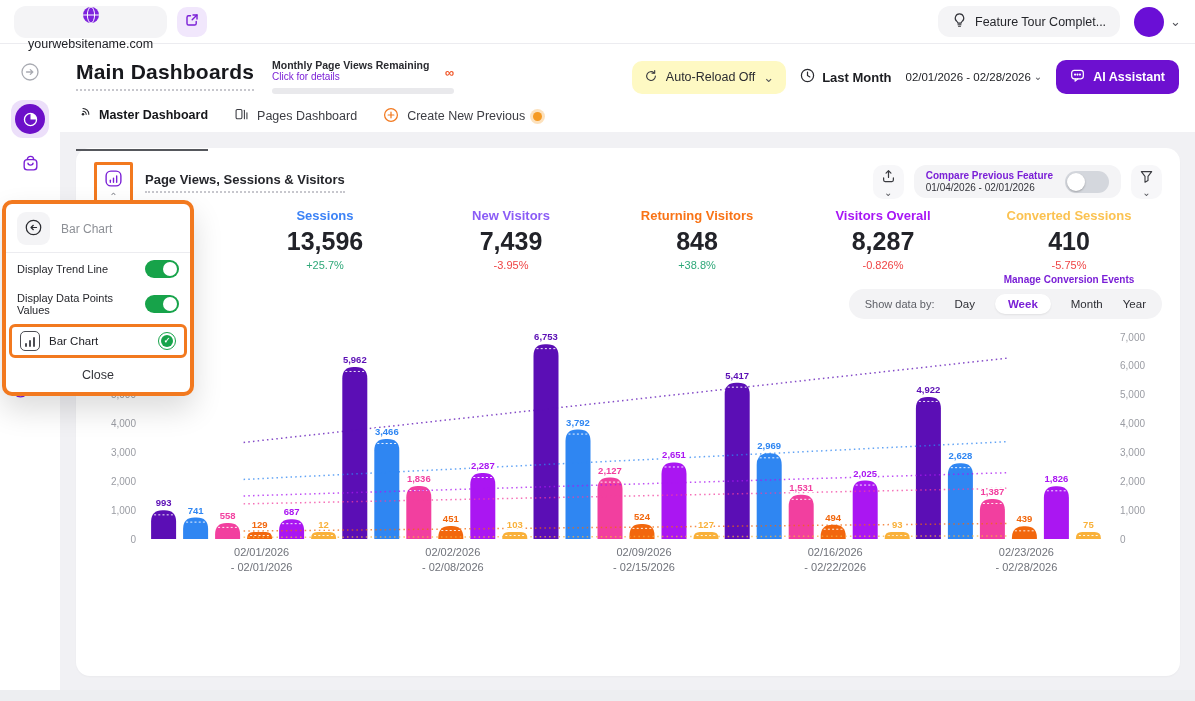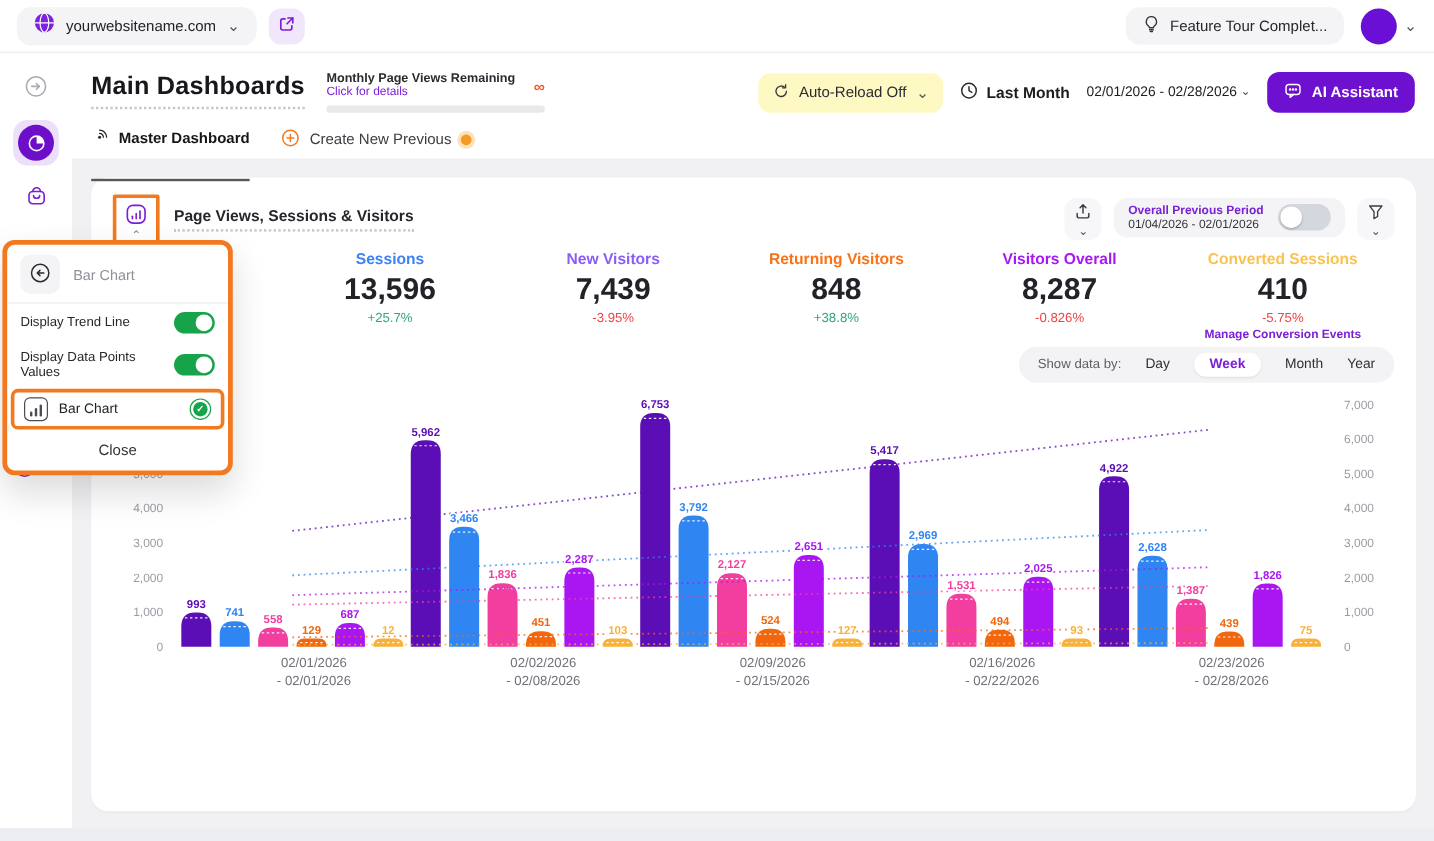--- a/index.html
+++ b/index.html
@@ -3,21 +3,21 @@
 <meta charset="utf-8">
 <style>
   * { margin:0; padding:0; box-sizing:border-box; }
   html,body { width:1195px; height:701px; overflow:hidden; }
   body { font-family:"Liberation Sans", sans-serif; background:#edeef1; position:relative; color:#222; }
 
   
   .topbar { position:absolute; left:0; top:0; width:1195px; height:44px; background:#fff;
             border-bottom:1px solid #ececf0; display:flex; align-items:center; padding:0 14px; gap:10px; z-index:5; }
   .site-pill { display:flex; align-items:center; gap:9px; background:#f4f4f6; border-radius:12px;
-               height:32px; padding:0 14px; cursor:pointer; }
+               height:32px; padding:0 14px; cursor:pointer;flex-direction:column; }
   .site-pill .name { font-size:12.5px; color:#212227; }
   .chev { font-size:13px; color:#55565c; line-height:1; }
   .ext-btn { width:30px; height:30px; border-radius:10px; background:#f1e7fc; border:none;
              display:flex; align-items:center; justify-content:center; cursor:pointer; }
   .top-right { margin-left:auto; display:flex; align-items:center; gap:14px; }
   .feature-pill { display:flex; align-items:center; gap:8px; background:#f4f4f6; border-radius:12px;
                   height:31px; padding:0 14px; font-size:12.5px; color:#26272c; cursor:pointer; }
   .avatar-wrap { display:flex; align-items:center; gap:6px; }
   .avatar { width:30px; height:30px; border-radius:50%; background:#6a0fd6; }
 
@@ -270,20 +270,30 @@
         <svg width="15" height="15" viewBox="0 0 18 18" class="icon-stroke" stroke="#26272c" stroke-width="1.3">
             <circle cx="8.4" cy="10" r="1.5" fill="#26272c" stroke="none"></circle>
             <path d="M8.4 6.2 a3.8 3.8 0 0 1 3.8 3.8"></path>
             <path d="M8.4 3 a7 7 0 0 1 7 7"></path>
           </svg>
       </span>
       <span>Master Dashboard</span>
     </div>
     <div class="tab">
       <span>
+        <svg width="15" height="15" viewBox="0 0 18 18" class="icon-stroke" stroke="#3c3d43" stroke-width="1.3">
+            <rect x="2.5" y="3" width="7" height="11" rx="1.5"></rect>
+            <line x1="12.5" y1="4" x2="12.5" y2="14"></line>
+            <line x1="15.5" y1="7" x2="15.5" y2="14"></line>
+          </svg>
+      </span>
+      <span>Pages Dashboard</span>
+    </div>
+    <div class="tab">
+      <span>
         <svg width="16" height="16" viewBox="0 0 18 18" class="icon-stroke" stroke="#f2791f" stroke-width="1.4">
             <circle cx="9" cy="9" r="7.2"></circle>
             <path d="M9 5.8 V12.2 M5.8 9 H12.2"></path>
           </svg>
       </span>
       <span>Create New Previous</span>
       <span class="dot"></span>
     </div>
   </div>
 
@@ -309,21 +319,21 @@
           <span>
             <svg width="15" height="15" viewBox="0 0 16 16" class="icon-stroke" stroke="#3a3b40" stroke-width="1.3">
                 <path d="M8 2 V9 M5.4 4.4 L8 1.8 L10.6 4.4"></path>
                 <path d="M2.8 9.5 V11.8 a1.6 1.6 0 0 0 1.6 1.6 h7.2 a1.6 1.6 0 0 0 1.6 -1.6 V9.5"></path>
               </svg>
           </span>
           <span class="chev" style="font-size:10px">⌄</span>
         </div>
         <div class="compare-pill">
           <div>
-            <div class="compare-lbl">Overall Previous Period</div>
+            <div class="compare-lbl">Compare Previous Feature</div>
             <div class="compare-rng">01/04/2026 - 02/01/2026</div>
           </div>
           <span class="toggle-off"></span>
         </div>
         <div class="mini-tool">
           <span>
             <svg width="15" height="15" viewBox="0 0 16 16" class="icon-stroke" stroke="#3a3b40" stroke-width="1.2">
                 <path d="M2.5 2.8 h11 L9.6 7.8 v4.4 l-3.2 1.9 V7.8 Z"></path>
               </svg>
           </span>

